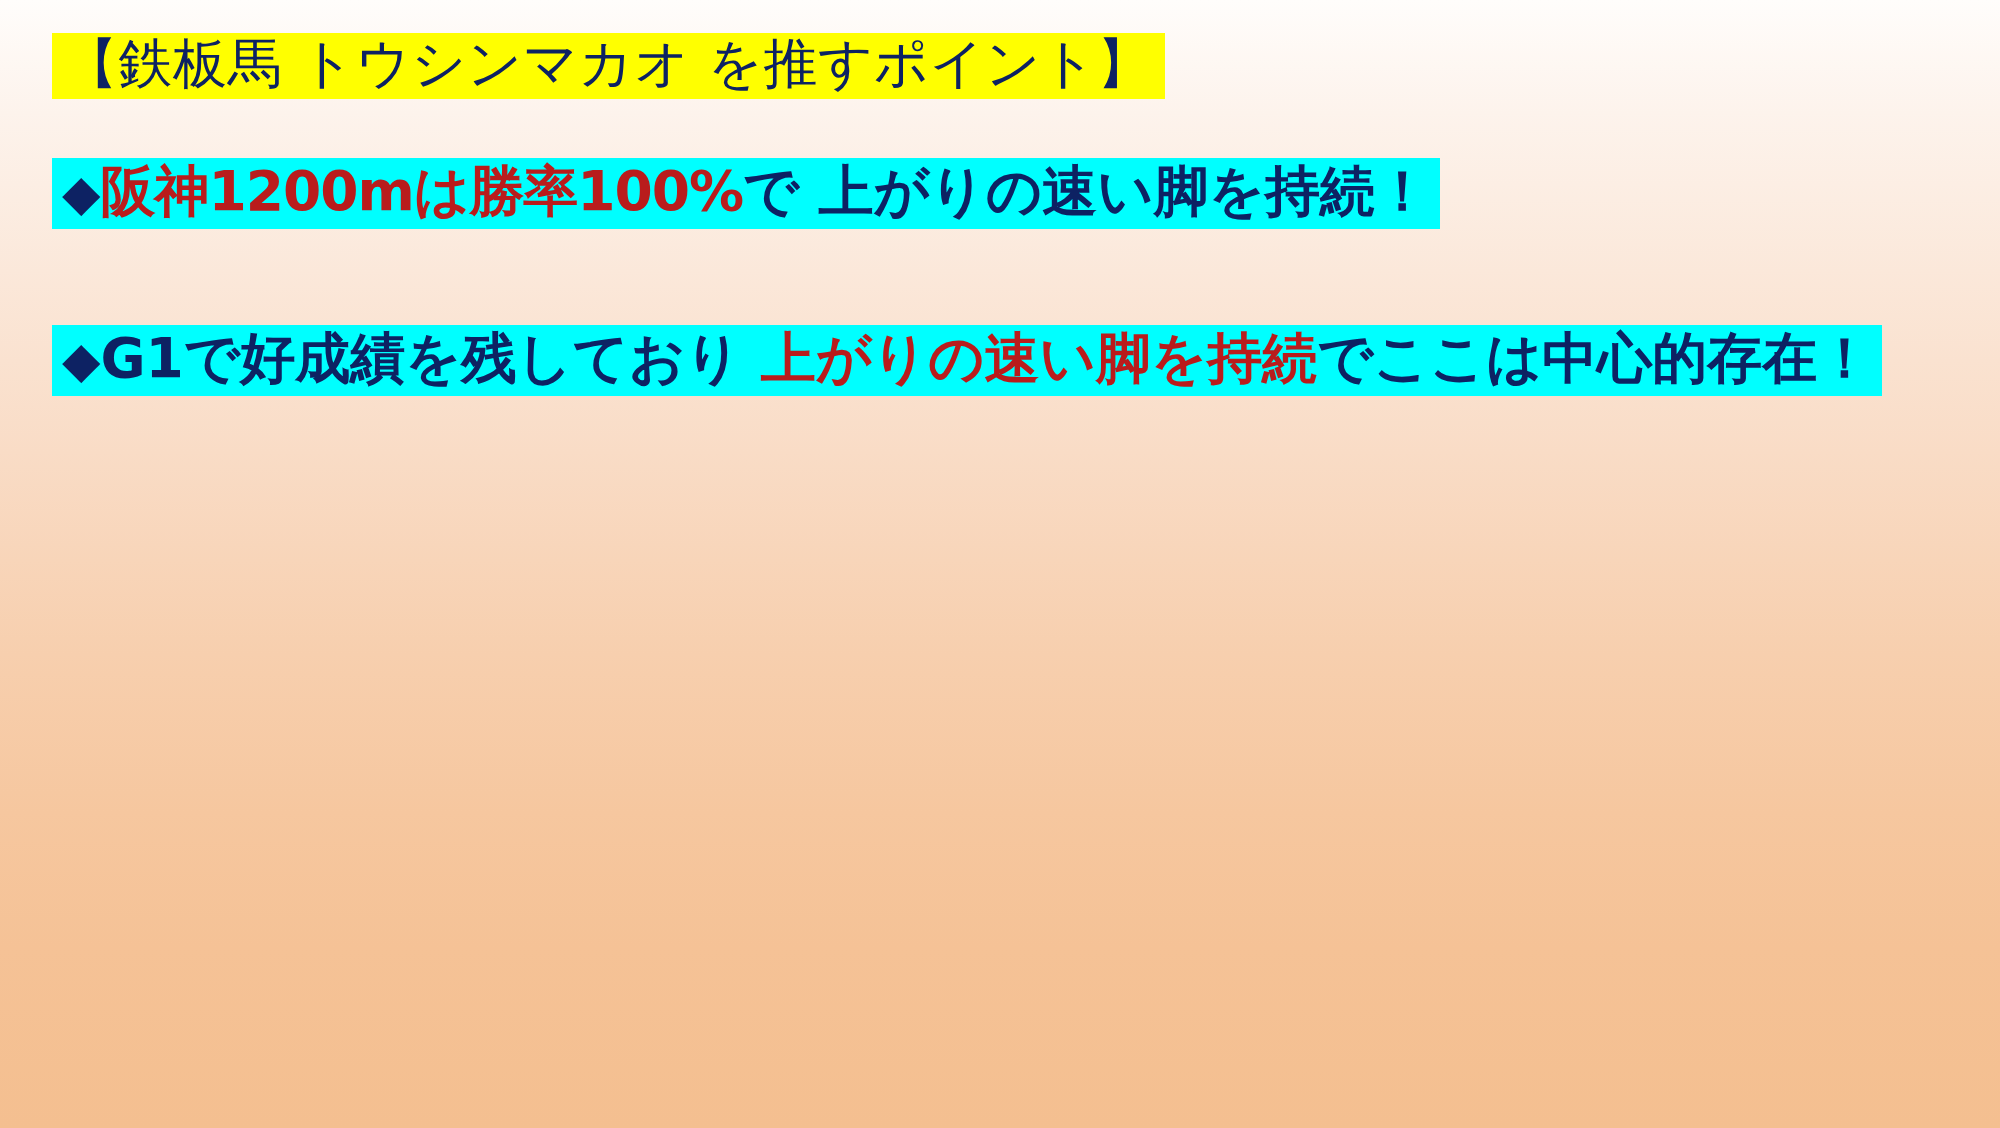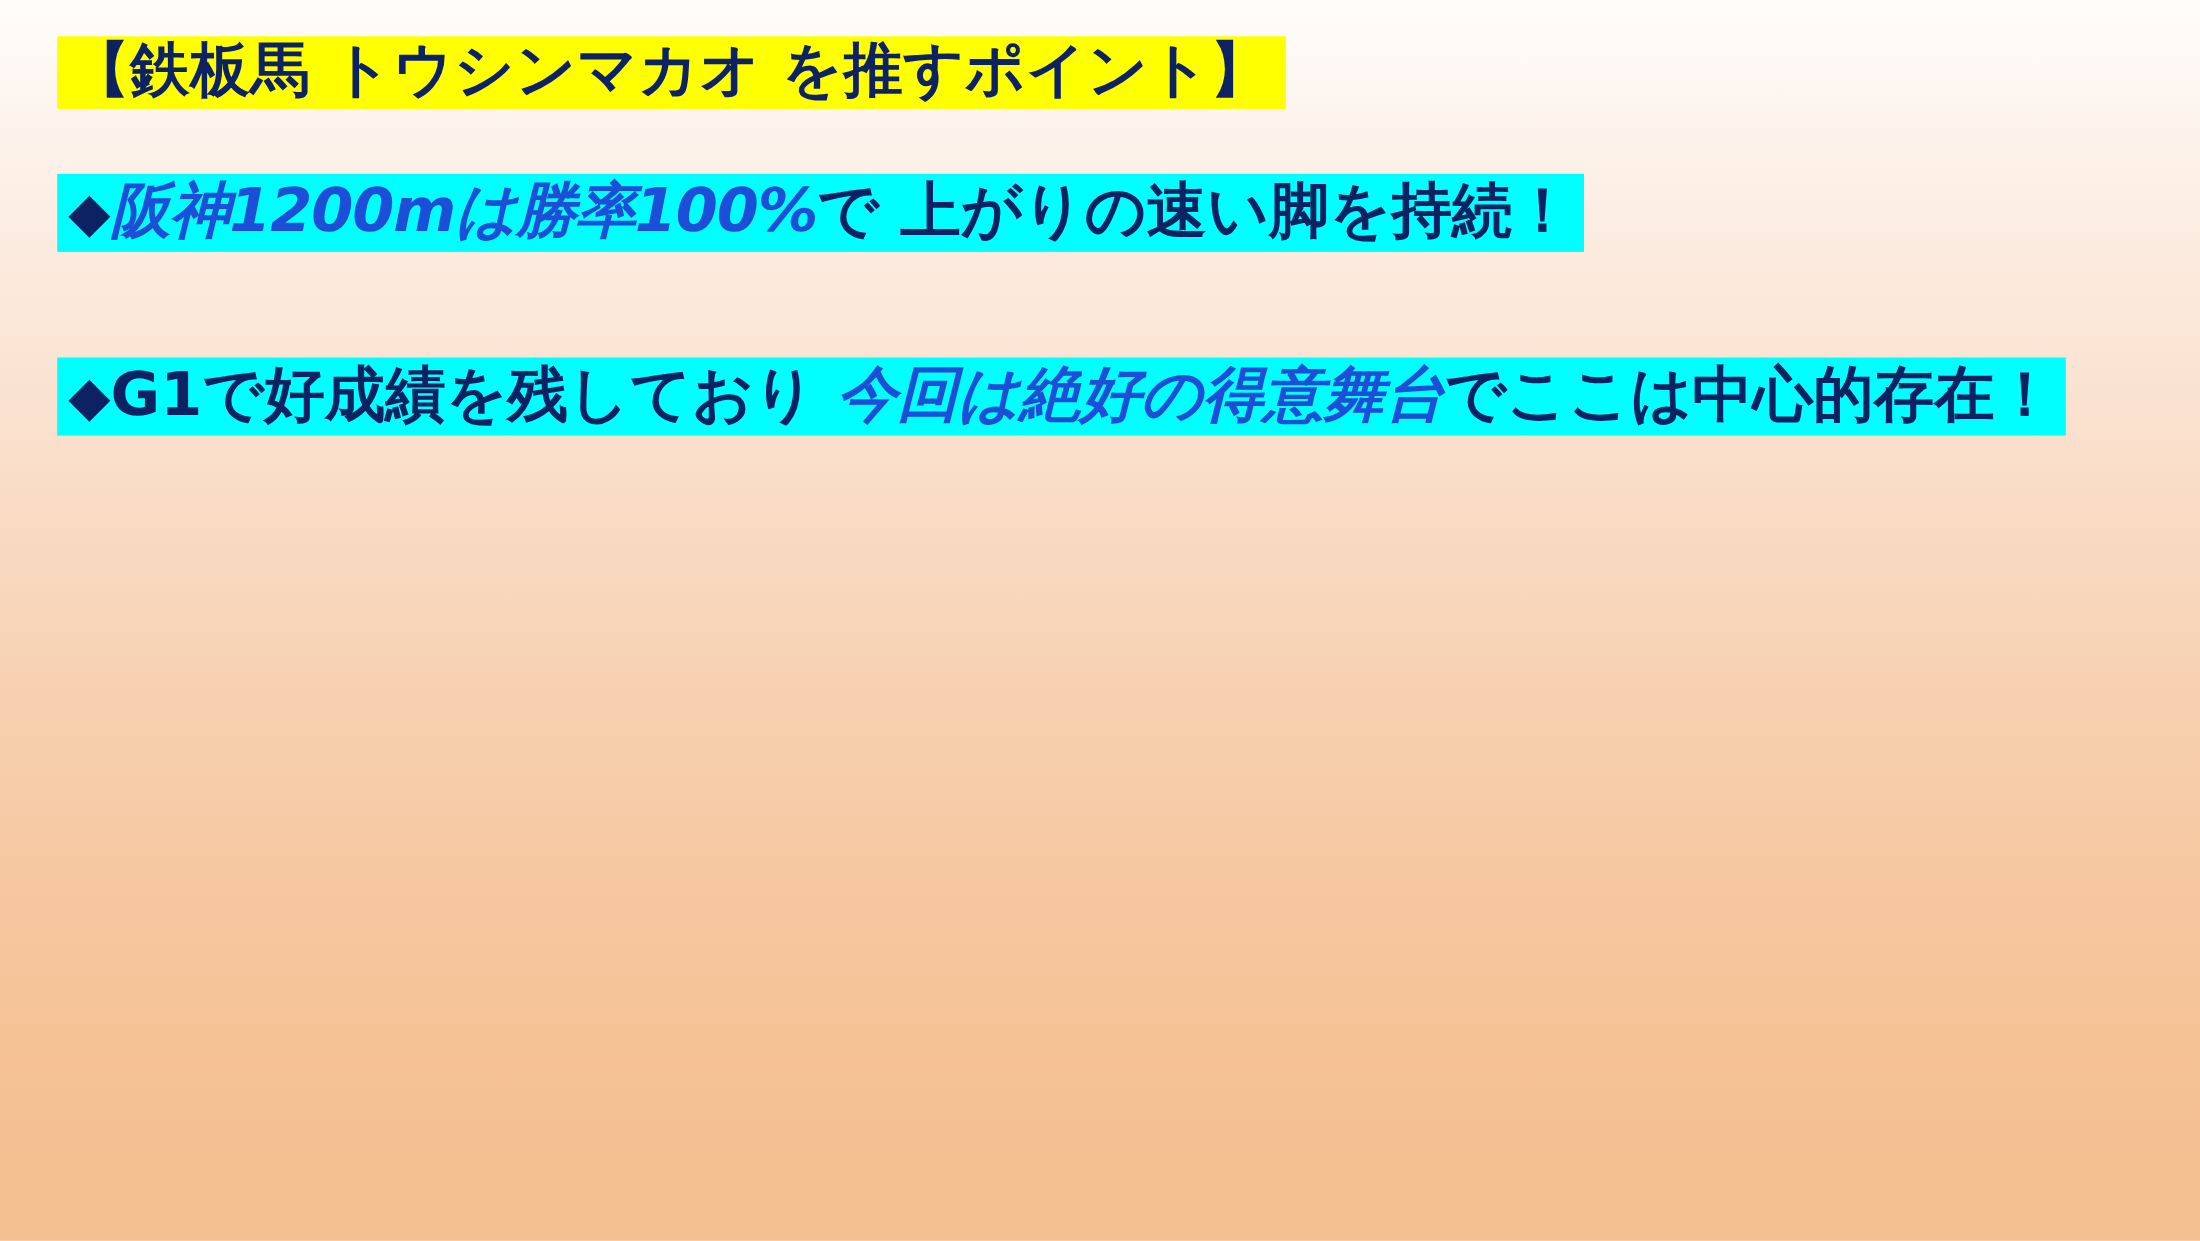--- a/index.html
+++ b/index.html
@@ -34,43 +34,42 @@
   .title-band {
     position: absolute;
     left: 52px;
     top: 33px;
     background: #ffff00;
     padding: 4px 14px 8px 12px;
     line-height: 1.0;
     white-space: nowrap;
   }
   .title-text {
-    font-weight: bold;
+    font-weight: normal;
     font-size: 54px;
     color: #0d2263;
     letter-spacing: 0.5px;
   }
 
   
   .band {
     position: absolute;
     background: #00ffff;
     padding: 6px 10px 10px 10px;
     line-height: 1.0;
     white-space: nowrap;
   }
   .band-line {
     font-weight: bold;
     font-size: 55px;
     letter-spacing: 0px;
     color: #0d2263;
   }
   .band-line .red {
-    color: #1d4ed8;
-    font-style: italic;
+    color: #b91c1c;
   }
   .band-line .navy {
     color: #0d2263;
   }
   .diamond {
     color: #0d2263;
     font-size: 50px;
   }
 
   #band-1 { left: 52px; top: 158px; }
@@ -92,18 +91,18 @@
   </div>
 
   <div class="band" id="band-1">
     <span class="band-line">
       <span class="diamond">◆</span><span class="red digits">阪神1200mは勝率100%</span><span class="navy">で 上がりの速い脚を持続！</span>
     </span>
   </div>
 
   <div class="band" id="band-2">
     <span class="band-line">
-      <span class="diamond">◆</span><span class="navy">G1で好成績を残しており </span><span class="red">今回は絶好の得意舞台</span><span class="navy">でここは中心的存在！</span>
+      <span class="diamond">◆</span><span class="navy">G1で好成績を残しており </span><span class="red">上がりの速い脚を持続</span><span class="navy">でここは中心的存在！</span>
     </span>
   </div>
 
 
 </div>
 
 </body></html>

